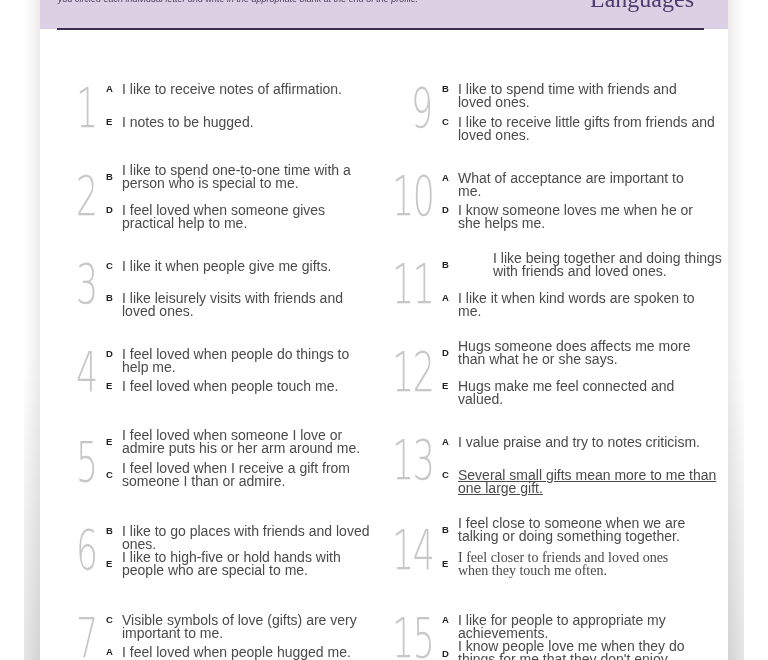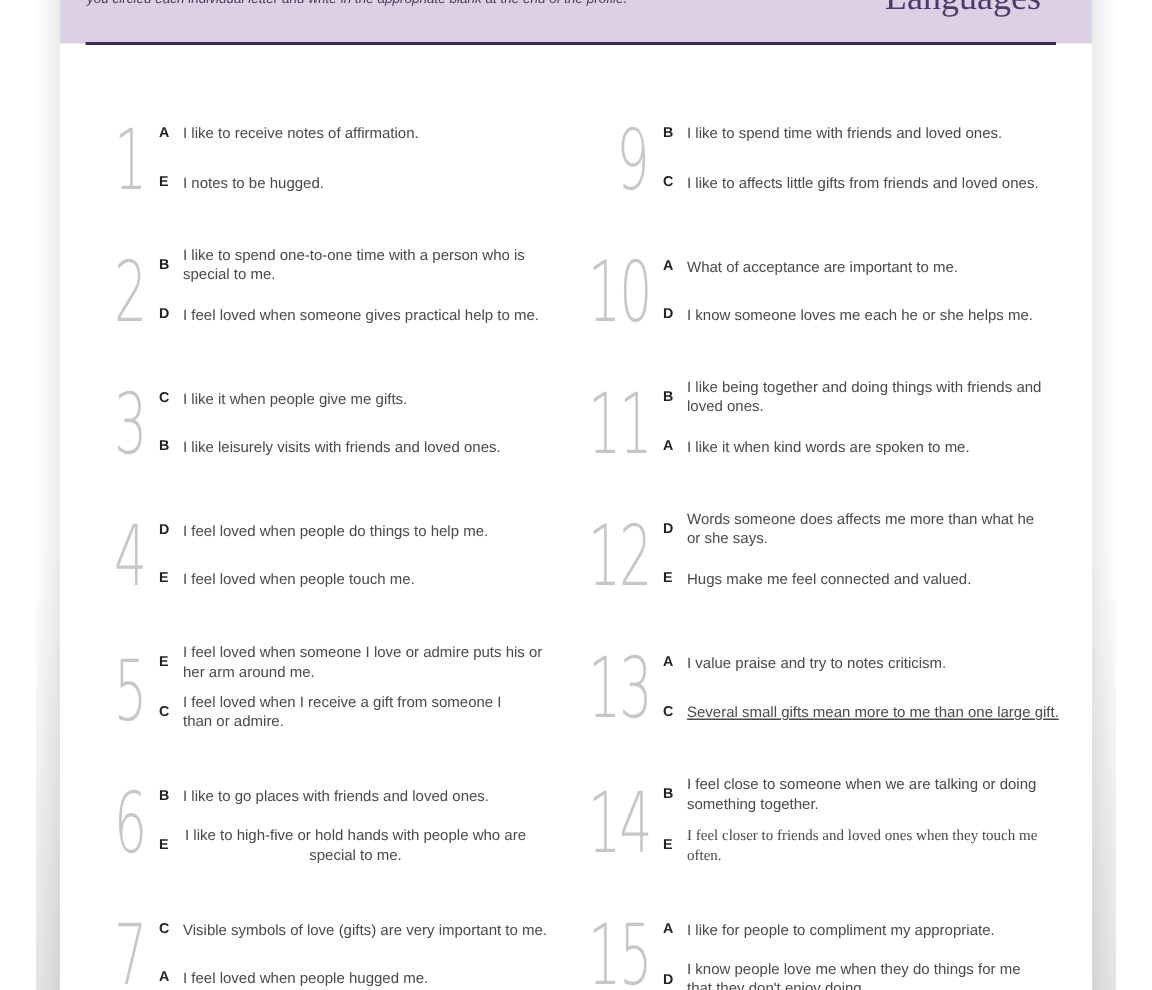--- a/index.html
+++ b/index.html
@@ -66,21 +66,21 @@
   }
   .opt {
     position: absolute; left: 0; width: 320px;
   }
   .opt-letter {
     position: absolute; left: 0;
     font-size: 9.5px; font-weight: bold; color: #222;
   }
   .opt-text {
     position: absolute; left: 16px; width: 248px;
-    font-size: 10px; line-height: 13px; color: #4a4a4a;
+    font-size: 14px; line-height: 13px; color: #4a4a4a;
   }
 </style>
 </head>
 <body>
 
 <div class="shadow-left"></div>
 <div class="shadow-right"></div>
 
 <div class="page">
   <div class="header">
@@ -150,21 +150,21 @@
   </div>
 
   <div class="q" style="left:36px; top:522px;">
     <div class="q-num">6</div>
     <div class="opt" style="left:30px; top:3px;">
       <span class="opt-letter">B</span>
       <span class="opt-text">I like to go places with friends and loved ones.</span>
     </div>
     <div class="opt" style="left:30px; top:29px;">
       <span class="opt-letter" style="top:7px;">E</span>
-      <span class="opt-text" style="width:230px;text-align:center;">I like to high-five or hold hands with people who are special to me.</span>
+      <span class="opt-text" style="width:230px;">I like to high-five or hold hands with people who are special to me.</span>
     </div>
   </div>
 
   <div class="q" style="left:36px; top:610px;">
     <div class="q-num">7</div>
     <div class="opt" style="left:30px; top:4px;">
       <span class="opt-letter">C</span>
       <span class="opt-text">Visible symbols of love (gifts) are very important to me.</span>
     </div>
     <div class="opt" style="left:30px; top:36px;">
@@ -174,53 +174,53 @@
   </div>
 
   <div class="q" style="left:371px; top:80px;">
     <div class="q-num">9</div>
     <div class="opt" style="left:31px; top:3px;">
       <span class="opt-letter">B</span>
       <span class="opt-text">I like to spend time with friends and loved ones.</span>
     </div>
     <div class="opt" style="left:31px; top:36px;">
       <span class="opt-letter">C</span>
-      <span class="opt-text" style="width:260px;">I like to affects little gifts from friends and loved ones.</span>
+      <span class="opt-text" style="width:260px;">I like to receive little gifts from friends and loved ones.</span>
     </div>
   </div>
 
   <div class="q" style="left:352px; top:168px;">
     <div class="q-num">10</div>
     <div class="opt" style="left:50px; top:4px;">
       <span class="opt-letter">A</span>
       <span class="opt-text">What of acceptance are important to me.</span>
     </div>
     <div class="opt" style="left:50px; top:36px;">
       <span class="opt-letter">D</span>
-      <span class="opt-text">I know someone loves me each he or she helps me.</span>
+      <span class="opt-text">I know someone loves me when he or she helps me.</span>
     </div>
   </div>
 
   <div class="q" style="left:352px; top:256px;">
     <div class="q-num">11</div>
     <div class="opt" style="left:50px; top:-4px;">
       <span class="opt-letter" style="top:7px;">B</span>
-      <span class="opt-text" style="width:240px;">I like being together and doing things with friends and loved ones.</span>
+      <span class="opt-text" style="width:240px;margin-left:35px;">I like being together and doing things with friends and loved ones.</span>
     </div>
     <div class="opt" style="left:50px; top:36px;">
       <span class="opt-letter">A</span>
       <span class="opt-text">I like it when kind words are spoken to me.</span>
     </div>
   </div>
 
   <div class="q" style="left:352px; top:344px;">
     <div class="q-num">12</div>
     <div class="opt" style="left:50px; top:-4px;">
       <span class="opt-letter" style="top:7px;">D</span>
-      <span class="opt-text" style="width:236px;">Words someone does affects me more than what he or she says.</span>
+      <span class="opt-text" style="width:236px;">Hugs someone does affects me more than what he or she says.</span>
     </div>
     <div class="opt" style="left:50px; top:36px;">
       <span class="opt-letter">E</span>
       <span class="opt-text">Hugs make me feel connected and valued.</span>
     </div>
   </div>
 
   <div class="q" style="left:352px; top:432px;">
     <div class="q-num">13</div>
     <div class="opt" style="left:50px; top:4px;">
@@ -242,20 +242,20 @@
     <div class="opt" style="left:50px; top:29px;">
       <span class="opt-letter" style="top:7px;">E</span>
       <span class="opt-text" style="width:240px;font-family:Liberation Serif, serif;">I feel closer to friends and loved ones when they touch me often.</span>
     </div>
   </div>
 
   <div class="q" style="left:352px; top:610px;">
     <div class="q-num">15</div>
     <div class="opt" style="left:50px; top:4px;">
       <span class="opt-letter">A</span>
-      <span class="opt-text">I like for people to compliment my appropriate.</span>
+      <span class="opt-text">I like for people to appropriate my achievements.</span>
     </div>
     <div class="opt" style="left:50px; top:30px;">
       <span class="opt-letter" style="top:8px;">D</span>
       <span class="opt-text" style="width:240px;">I know people love me when they do things for me that they don't enjoy doing.</span>
     </div>
   </div>
 </div>
 
 </body></html>

